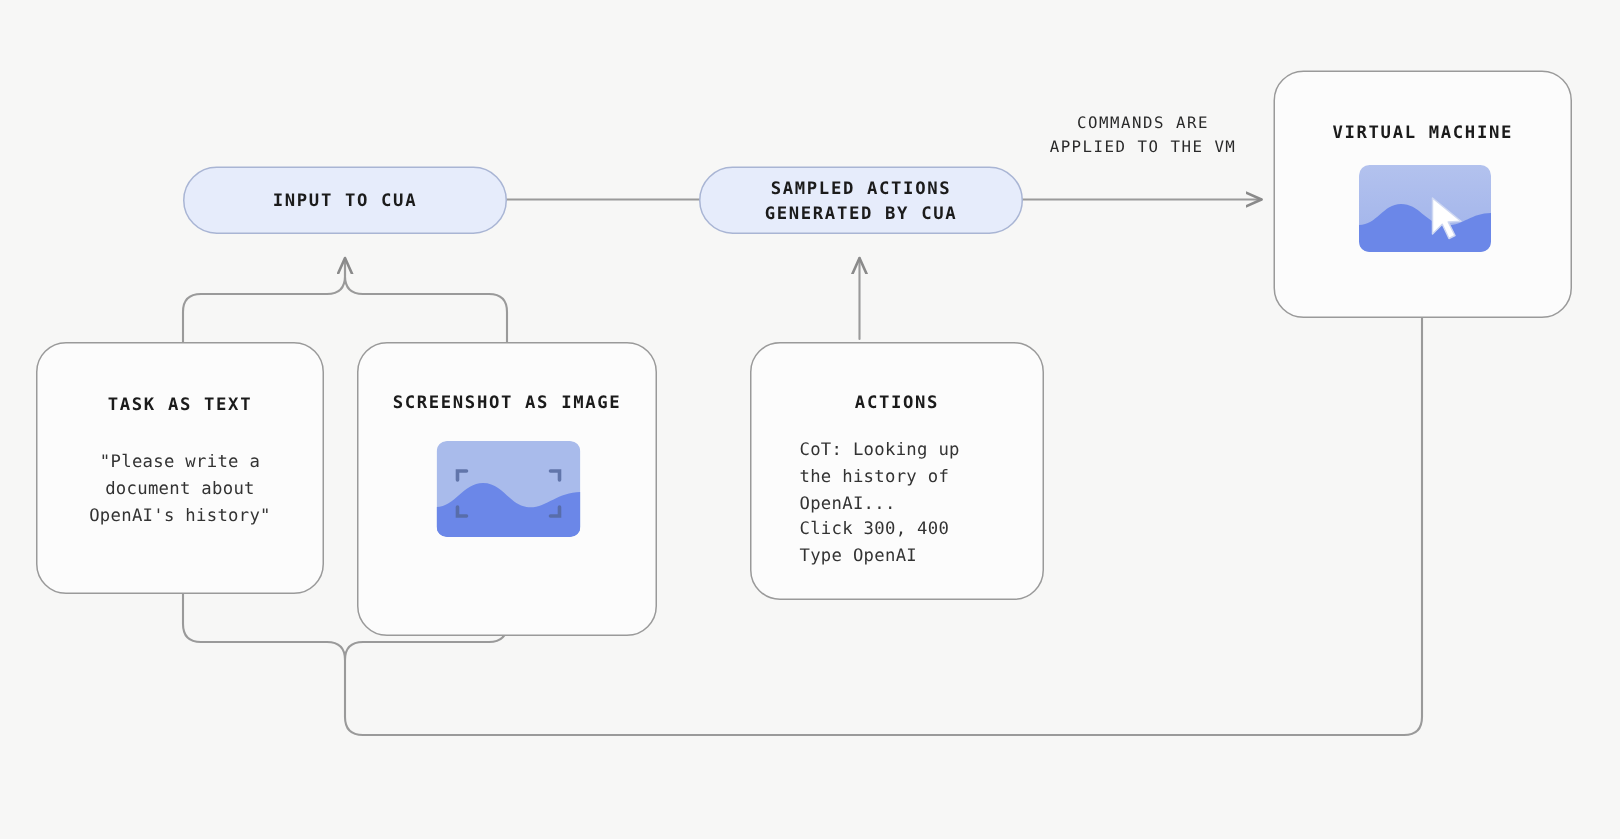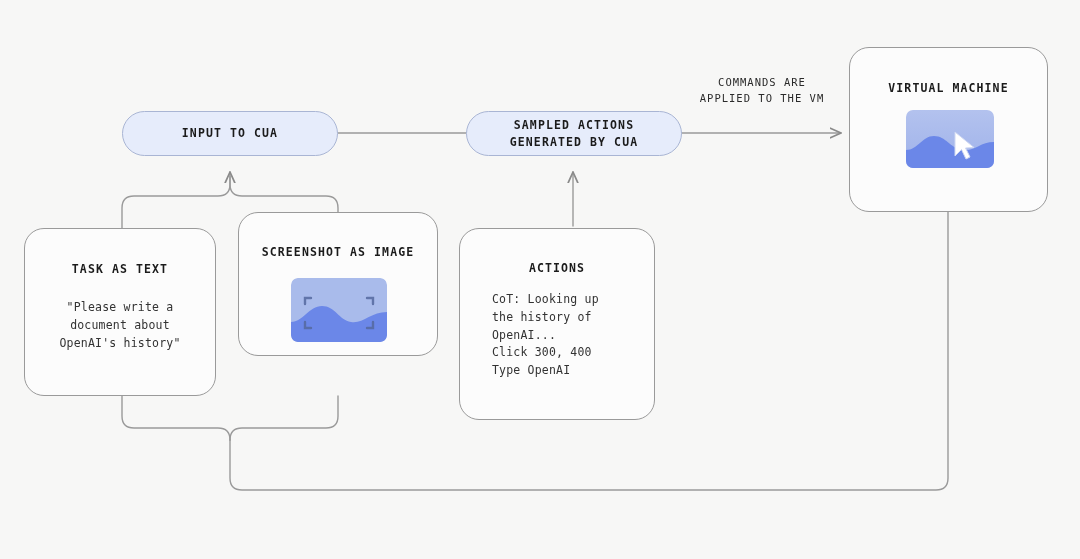--- a/index.html
+++ b/index.html
@@ -150,21 +150,21 @@
     </div>
   </div>
 
   <div class="node" style="left:24px; top:228px; width:192px; height:168px;">
     <div class="card-title" style="top:33px;">TASK AS TEXT</div>
     <div class="card-body" style="left:0; right:0; top:70px; text-align:center;">"Please write a
 document about
 OpenAI's history"</div>
   </div>
 
-  <div class="node" style="left:238px; top:212px; width:200px; height:144px;">
+  <div class="node" style="left:238px; top:228px; width:200px; height:196px;">
     <div class="card-title" style="top:32px;">SCREENSHOT AS IMAGE</div>
     <div class="thumb" style="left:52px; top:65px; width:96px; height:64px;">
       <svg viewBox="0 0 96 64" preserveAspectRatio="none">
         <defs>
           <clipPath id="ssClip">
               <rect x="0" y="0" width="96" height="64" rx="6"></rect>
             </clipPath>
         </defs>
         <g clip-path="url(#ssClip)">
           <rect x="0" y="0" width="96" height="64" fill="#a9bbeb"></rect>
@@ -173,21 +173,21 @@
         <g fill="none" stroke="#55699f" stroke-width="2.4" stroke-linecap="round" opacity="0.85">
           <path d="M20,20 L14,20 L14,26"></path>
           <path d="M76,20 L82,20 L82,26"></path>
           <path d="M20,50 L14,50 L14,44"></path>
           <path d="M76,50 L82,50 L82,44"></path>
         </g>
       </svg>
     </div>
   </div>
 
-  <div class="node" style="left:459px; top:228px; width:196px; height:192px;">
+  <div class="node" style="left:500px; top:228px; width:196px; height:172px;">
     <div class="card-title" style="top:32px;">ACTIONS</div>
     <div class="card-body" style="left:32px; top:62px; text-align:left;">CoT: Looking up
 the history of
 OpenAI...
 Click 300, 400
 Type OpenAI</div>
   </div>
 
 </div>
 

